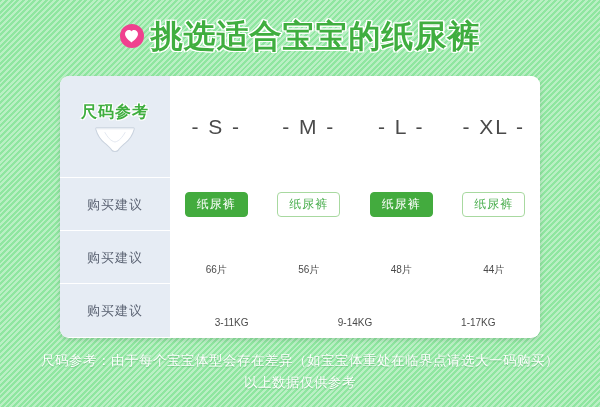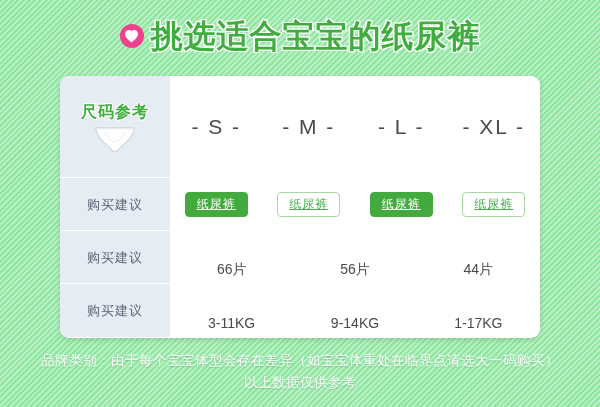--- a/index.html
+++ b/index.html
@@ -152,37 +152,36 @@
   .data-row { height: 53px; }
   .data-row .row-label { height: 53px; }
   .data-row .row-cells { height: 53px; }
   .row-label-text {
     font-size: 13px;
     color: #5a6272;
     letter-spacing: 1px;
     white-space: nowrap;
   }
   .cell-text {
-    font-size: 14px;
+    font-size: 10px;
     color: #4a4a4a;
     white-space: nowrap;
     margin-top: 24px;
   }
 
   
   .badge {
     display: inline-block;
     font-size: 12px;
     padding: 4px 11px;
     border-radius: 4px;
     letter-spacing: 1px;
     white-space: nowrap;
     box-sizing: border-box;
     line-height: 1.25;
-    text-decoration: underline;
   }
   .badge.filled {
     background: #43ab3e;
     color: #ffffff;
     border: 1px solid #43ab3e;
   }
   .badge.outlined {
     background: #ffffff;
     color: #4caf50;
     border: 1px solid #a8d9a0;
@@ -273,20 +272,23 @@
         <span class="row-label-text">购买建议</span>
       </div>
       <div class="row-cells">
         <div class="cell">
           <span class="cell-text">66片</span>
         </div>
         <div class="cell">
           <span class="cell-text">56片</span>
         </div>
         <div class="cell">
+          <span class="cell-text">48片</span>
+        </div>
+        <div class="cell">
           <span class="cell-text">44片</span>
         </div>
       </div>
     </div>
 
     <div class="row data-row">
       <div class="row-label">
         <span class="row-label-text">购买建议</span>
       </div>
       <div class="row-cells">
@@ -298,17 +300,17 @@
         </div>
         <div class="cell">
           <span class="cell-text">1-17KG</span>
         </div>
       </div>
     </div>
 
   </div>
 
   <div id="footer">
-    <div class="footer-line">品牌类别：由于每个宝宝体型会存在差异（如宝宝体重处在临界点请选大一码购买）</div>
+    <div class="footer-line">尺码参考：由于每个宝宝体型会存在差异（如宝宝体重处在临界点请选大一码购买）</div>
     <div class="footer-line">以上数据仅供参考</div>
   </div>
 
 </div>
 
 </body></html>

